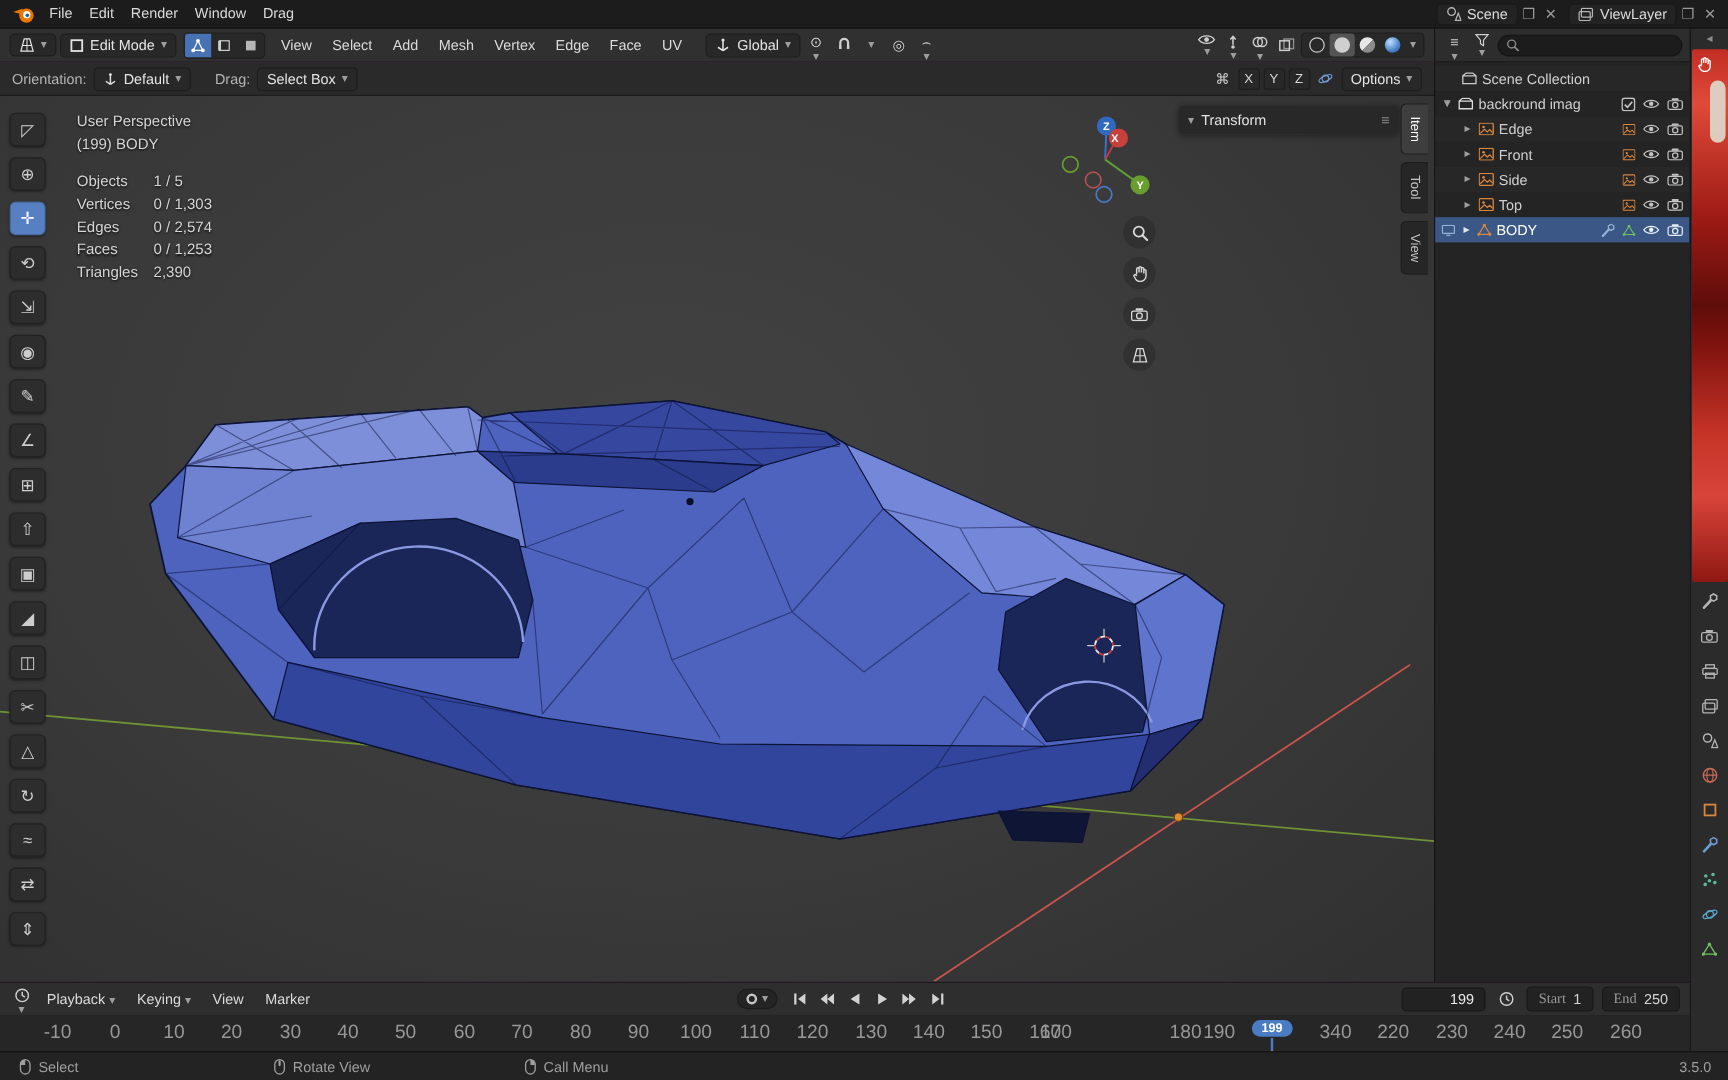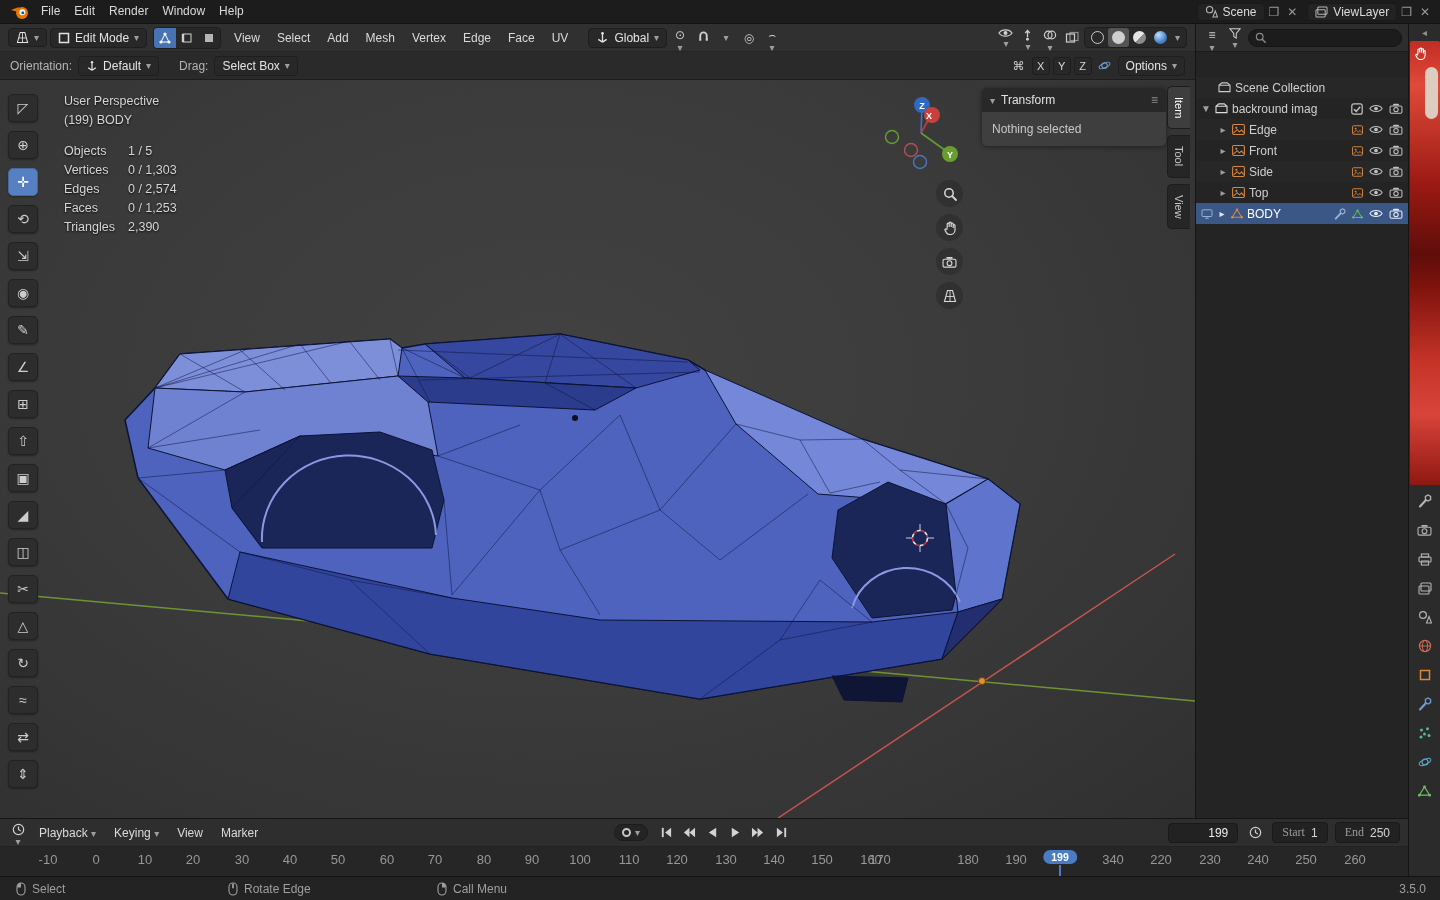--- a/index.html
+++ b/index.html
@@ -77,21 +77,21 @@
   .npanel-b { height:34px; background:rgba(64,64,64,.88); display:flex; align-items:center; padding:0 10px; color:#c9c9c9; }
 
   .ntabs { position:absolute; left:1167px; top:6px; display:flex; flex-direction:column; gap:6px; }
   .ntab { width:23px; padding:10px 0; background:#262626; border:1px solid #1d1d1d; border-right:none; border-radius:5px 0 0 5px; color:#c6c6c6; writing-mode:vertical-rl; text-align:center; font-size:11px; }
   .ntab.active { background:#3e3e3e; color:#fff; }
 
   
   .outliner { width:213px; background:#242424; border-left:1px solid #151515; display:flex; flex-direction:column; }
   .out-header { height:28px; background:#2d2d2d; border-bottom:1px solid #1b1b1b; display:flex; align-items:center; gap:3px; padding:0 6px; }
   .out-search { flex:1; height:18px; background:#1c1c1c; border:1px solid #151515; border-radius:9px; display:flex; align-items:center; gap:4px; padding:0 6px; color:#8a8a8a; }
-  .out-rows { padding-top:3px;margin-top:22px; }
+  .out-rows { padding-top:3px; }
   .out-row { height:21px; display:flex; align-items:center; gap:4px; padding:0 5px; color:#cfcfcf; white-space:nowrap; }
   .out-row:nth-child(odd) { background:#272727; }
   .out-row.selected { background:#3a5786; color:#fff; }
   .ri { margin-left:auto; display:flex; align-items:center; gap:6px; color:#c2c2c2; }
   .ind { display:inline-block; width:13px; flex:none; }
   .oc { color:#9e9e9e; font-size:10px; width:10px; text-align:center; flex:none; }
   .orange { color:#d9873f; }
   .green { color:#6fbf5f; }
   .bluegray { color:#93b3d6; }
 
@@ -100,21 +100,21 @@
   .tl-header { position:relative; height:28px; background:#2e2e2e; border-bottom:1px solid #222; display:flex; align-items:center; gap:4px; padding:0 8px; }
   .tl-transport { position:absolute; left:614px; display:flex; align-items:center; gap:3px; }
   .tr-btn { width:20px; height:18px; display:grid; place-items:center; color:#d2d2d2; }
   .rec-pill { display:flex; align-items:center; gap:4px; background:#242424; border:1px solid #1c1c1c; border-radius:9px; padding:2px 7px; margin-right:5px; }
   .rec-dot { width:9px; height:9px; border:2px solid #c6c6c6; border-radius:50%; }
   .tl-right { margin-left:auto; display:flex; align-items:center; gap:7px; }
   .tl-field { display:flex; align-items:center; gap:6px; background:#222; border:1px solid #191919; border-radius:4px; padding:2px 9px; }
   .frame-field { width:70px; justify-content:flex-end; color:#ececec; }
   .fld-label { color:#9a9a9a;font-family:Liberation Serif, serif; }
   .tl-ruler { position:relative; height:29px; background:#262626; }
-  .tick { position:absolute; top:5px; transform:translateX(-50%); font-size:13px; color:#979797; }
+  .tick { position:absolute; top:5px; transform:translateX(-50%); font-size:16px; color:#979797; }
   .frame-badge { position:absolute; left:1060px; top:3px; transform:translateX(-50%); background:#4a7cc4; color:#fff; font-size:10.5px; font-weight:bold; padding:1px 8px; border-radius:9px; z-index:2; }
   .playhead { position:absolute; left:1059px; top:18px; bottom:0; width:2px; background:#4a7cc4; }
 
   
   .props-strip { width:32px; background:#2b2b2b; border-left:1px solid #151515; display:flex; flex-direction:column; align-items:center; padding-top:3px; }
   .strip-img { position:relative; width:30px; height:444px; border-radius:2px; margin:3px 0 8px;
     background:linear-gradient(180deg,#c22d24 0%,#e04a39 10%,#9c1a14 32%,#5f0d0a 48%,#7d120d 55%,#c53327 72%,#d8443a 84%,#8f1812 100%); }
   .strip-img::after { content:""; position:absolute; right:2px; top:26px; width:13px; height:52px; background:#ddd8cc; border-radius:7px; opacity:.92; }
   .strip-hand { position:absolute; left:4px; top:6px; color:#fff; }
   .strip-icons { display:flex; flex-direction:column; gap:13px; align-items:center; }
@@ -298,21 +298,21 @@
 <div class="app">
 
   <div class="topbar">
     <svg class="logo ic" width="20" height="16">
         <use href="#sy-blender"></use>
       </svg>
     <div class="menu">File</div>
     <div class="menu">Edit</div>
     <div class="menu">Render</div>
     <div class="menu">Window</div>
-    <div class="menu">Help</div>
+    <div class="menu">Drag</div>
     <div class="tb-spacer"></div>
     <div class="tb-widget">
       <svg class="ic tb-ic" width="13" height="13">
           <use href="#sy-scene"></use>
         </svg>
       <span>Scene</span>
     </div>
     <span class="tb-sm">❐</span>
     <span class="tb-sm">✕</span>
     <div class="tb-widget">
@@ -626,23 +626,20 @@
                     <use href="#sy-persp"></use>
                   </svg>
                 </button>
             </div>
 
             <div class="npanel">
               <div class="npanel-h">
                 <span class="caret">▾</span>
                 <span>Transform</span>
                 <span class="npanel-grip">≡</span>
-              </div>
-              <div class="npanel-b">
-                <span>Nothing selected</span>
               </div>
             </div>
             <div class="ntabs">
               <button class="ntab active">Item</button>
               <button class="ntab">Tool</button>
               <button class="ntab">View</button>
             </div>
           </div>
         </div>
 
@@ -874,21 +871,21 @@
           <span class="tick" style="left:484px">80</span>
           <span class="tick" style="left:532px">90</span>
           <span class="tick" style="left:580px">100</span>
           <span class="tick" style="left:629px">110</span>
           <span class="tick" style="left:677px">120</span>
           <span class="tick" style="left:726px">130</span>
           <span class="tick" style="left:774px">140</span>
           <span class="tick" style="left:822px">150</span>
           <span class="tick" style="left:871px">160</span>
           <span class="tick" style="left:880px">170</span>
-          <span class="tick" style="left:968px">180</span>
+          <span class="tick" style="left:988px">180</span>
           <span class="tick" style="left:1016px">190</span>
           <span class="tick" style="left:1064px"></span>
           <span class="tick" style="left:1113px">340</span>
           <span class="tick" style="left:1161px">220</span>
           <span class="tick" style="left:1210px">230</span>
           <span class="tick" style="left:1258px">240</span>
           <span class="tick" style="left:1306px">250</span>
           <span class="tick" style="left:1355px">260</span>
           <span class="frame-badge">199</span>
           <span class="playhead"></span>
@@ -967,21 +964,21 @@
     <div class="sb-item" style="left:16px">
       <svg class="ic" width="10" height="14">
           <use href="#sy-mouse-l"></use>
         </svg>
       <span>Select</span>
     </div>
     <div class="sb-item" style="left:228px">
       <svg class="ic" width="10" height="14">
           <use href="#sy-mouse-m"></use>
         </svg>
-      <span>Rotate Edge</span>
+      <span>Rotate View</span>
     </div>
     <div class="sb-item" style="left:437px">
       <svg class="ic" width="10" height="14">
           <use href="#sy-mouse-r"></use>
         </svg>
       <span>Call Menu</span>
     </div>
     <div class="sb-version">
         <span>3.5.0</span>
       </div>

